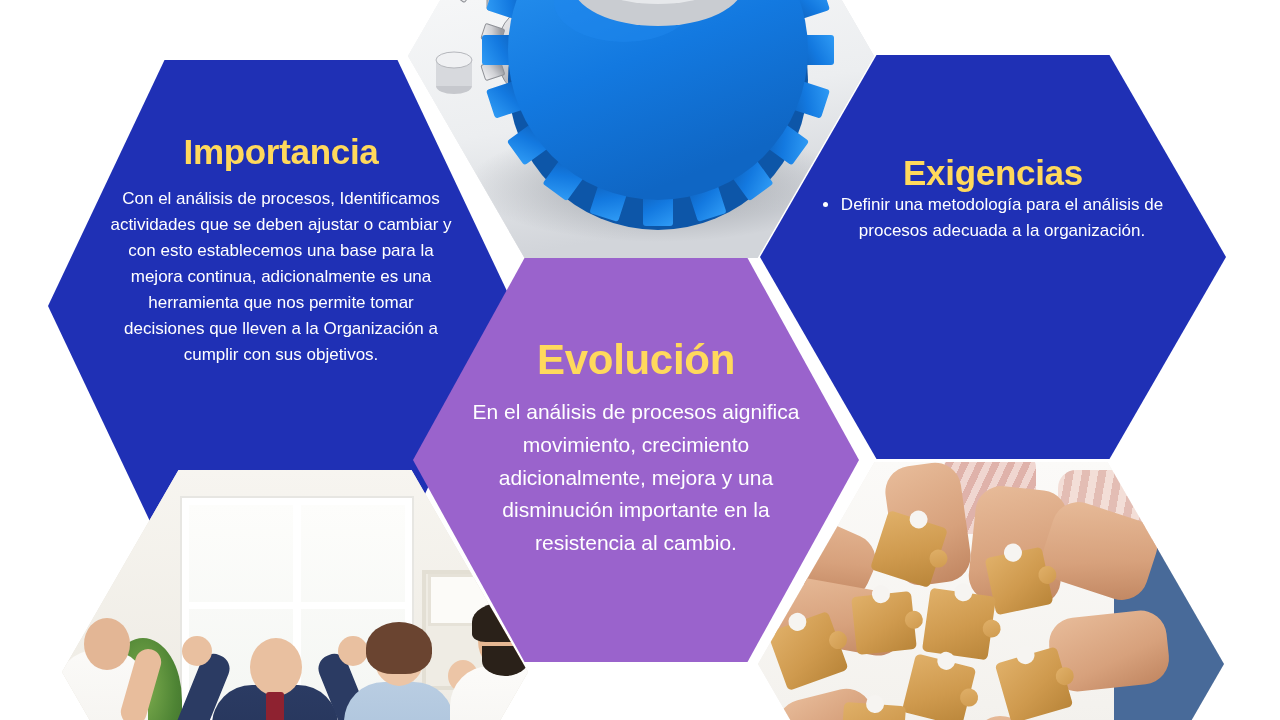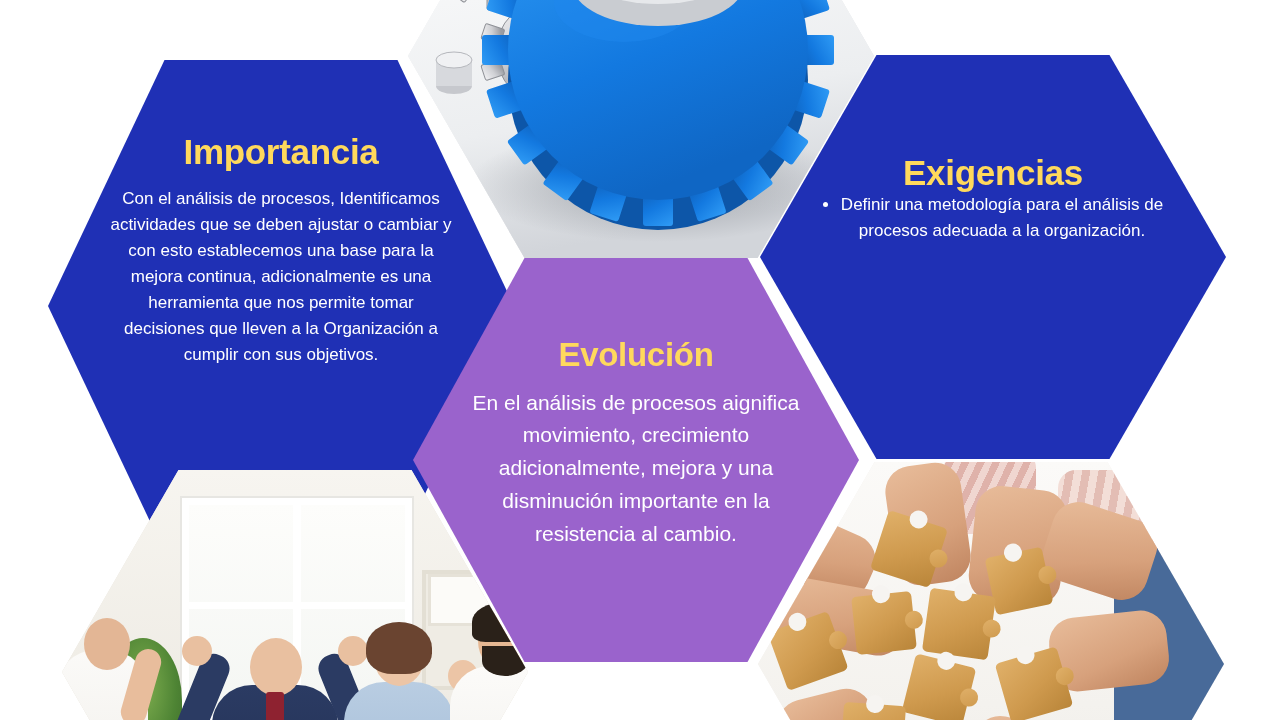--- a/index.html
+++ b/index.html
@@ -67,21 +67,21 @@
   #hex-exigencias .hex-title { color:#ffd95c; font-size:35px; margin-top:100px; }
   #hex-exigencias .hex-body  { font-size:17px; margin-top:0; line-height:1.52; width:100%;text-align:center; }
 
   
   #hex-evolucion {
     left:413px; top:258px; width:446px; height:404px;
     background:#9a63cc;
     padding:0 48px;
     justify-content:flex-start;
   }
-  #hex-evolucion .hex-title { color:#ffd95c; font-size:33px; margin-top:80px; }
+  #hex-evolucion .hex-title { color:#ffd95c; font-size:42px; margin-top:80px; }
   #hex-evolucion .hex-body  { font-size:21px; margin-top:14px; line-height:1.56; }
 
   
   #hex-gears {
     left:408px; top:-146px; width:466px; height:404px;
     background:#e9eaec;
   }
   
   #hex-team {
     left:62px; top:470px; width:466px; height:404px;

